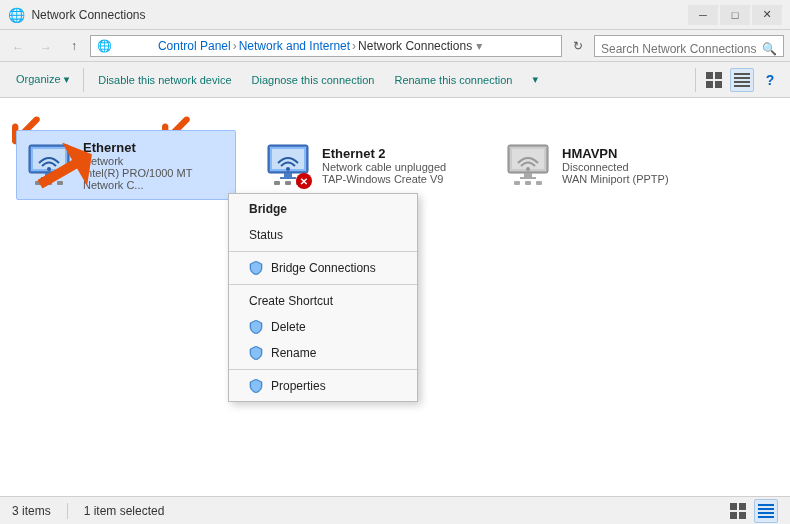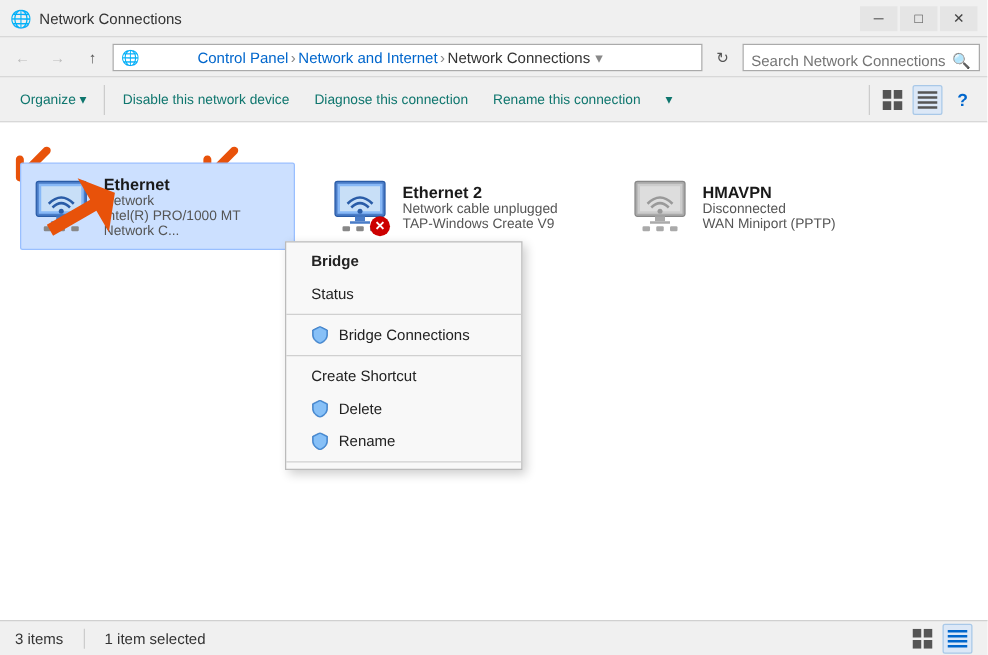--- a/index.html
+++ b/index.html
@@ -462,20 +462,27 @@
       <span>Delete</span>
     </div>
     <div class="ctx-item">
       <svg class="ctx-shield" viewBox="0 0 14 14" xmlns="http://www.w3.org/2000/svg">
         <path d="M7 0 L13 3 L13 7 C13 10.5 10 13 7 14 C4 13 1 10.5 1 7 L1 3 Z" fill="#4a90d9" stroke="#2a6cb9" stroke-width="0.5"></path>
         <path d="M7 1 L12 3.5 L12 7 C12 10 9.5 12 7 13 C4.5 12 2 10 2 7 L2 3.5 Z" fill="#87c0f7"></path>
       </svg>
       <span>Rename</span>
     </div>
     <div class="ctx-separator"></div>
+    <div class="ctx-item">
+      <svg class="ctx-shield" viewBox="0 0 14 14" xmlns="http://www.w3.org/2000/svg">
+        <path d="M7 0 L13 3 L13 7 C13 10.5 10 13 7 14 C4 13 1 10.5 1 7 L1 3 Z" fill="#4a90d9" stroke="#2a6cb9" stroke-width="0.5"></path>
+        <path d="M7 1 L12 3.5 L12 7 C12 10 9.5 12 7 13 C4.5 12 2 10 2 7 L2 3.5 Z" fill="#87c0f7"></path>
+      </svg>
+      <span>Properties</span>
+    </div>
   </div>
 
 </div>
 
 <div class="status-bar">
   <span>3 items</span>
   <div class="status-sep"></div>
   <span>1 item selected</span>
   <div class="status-right">
     <button class="view-btn">

